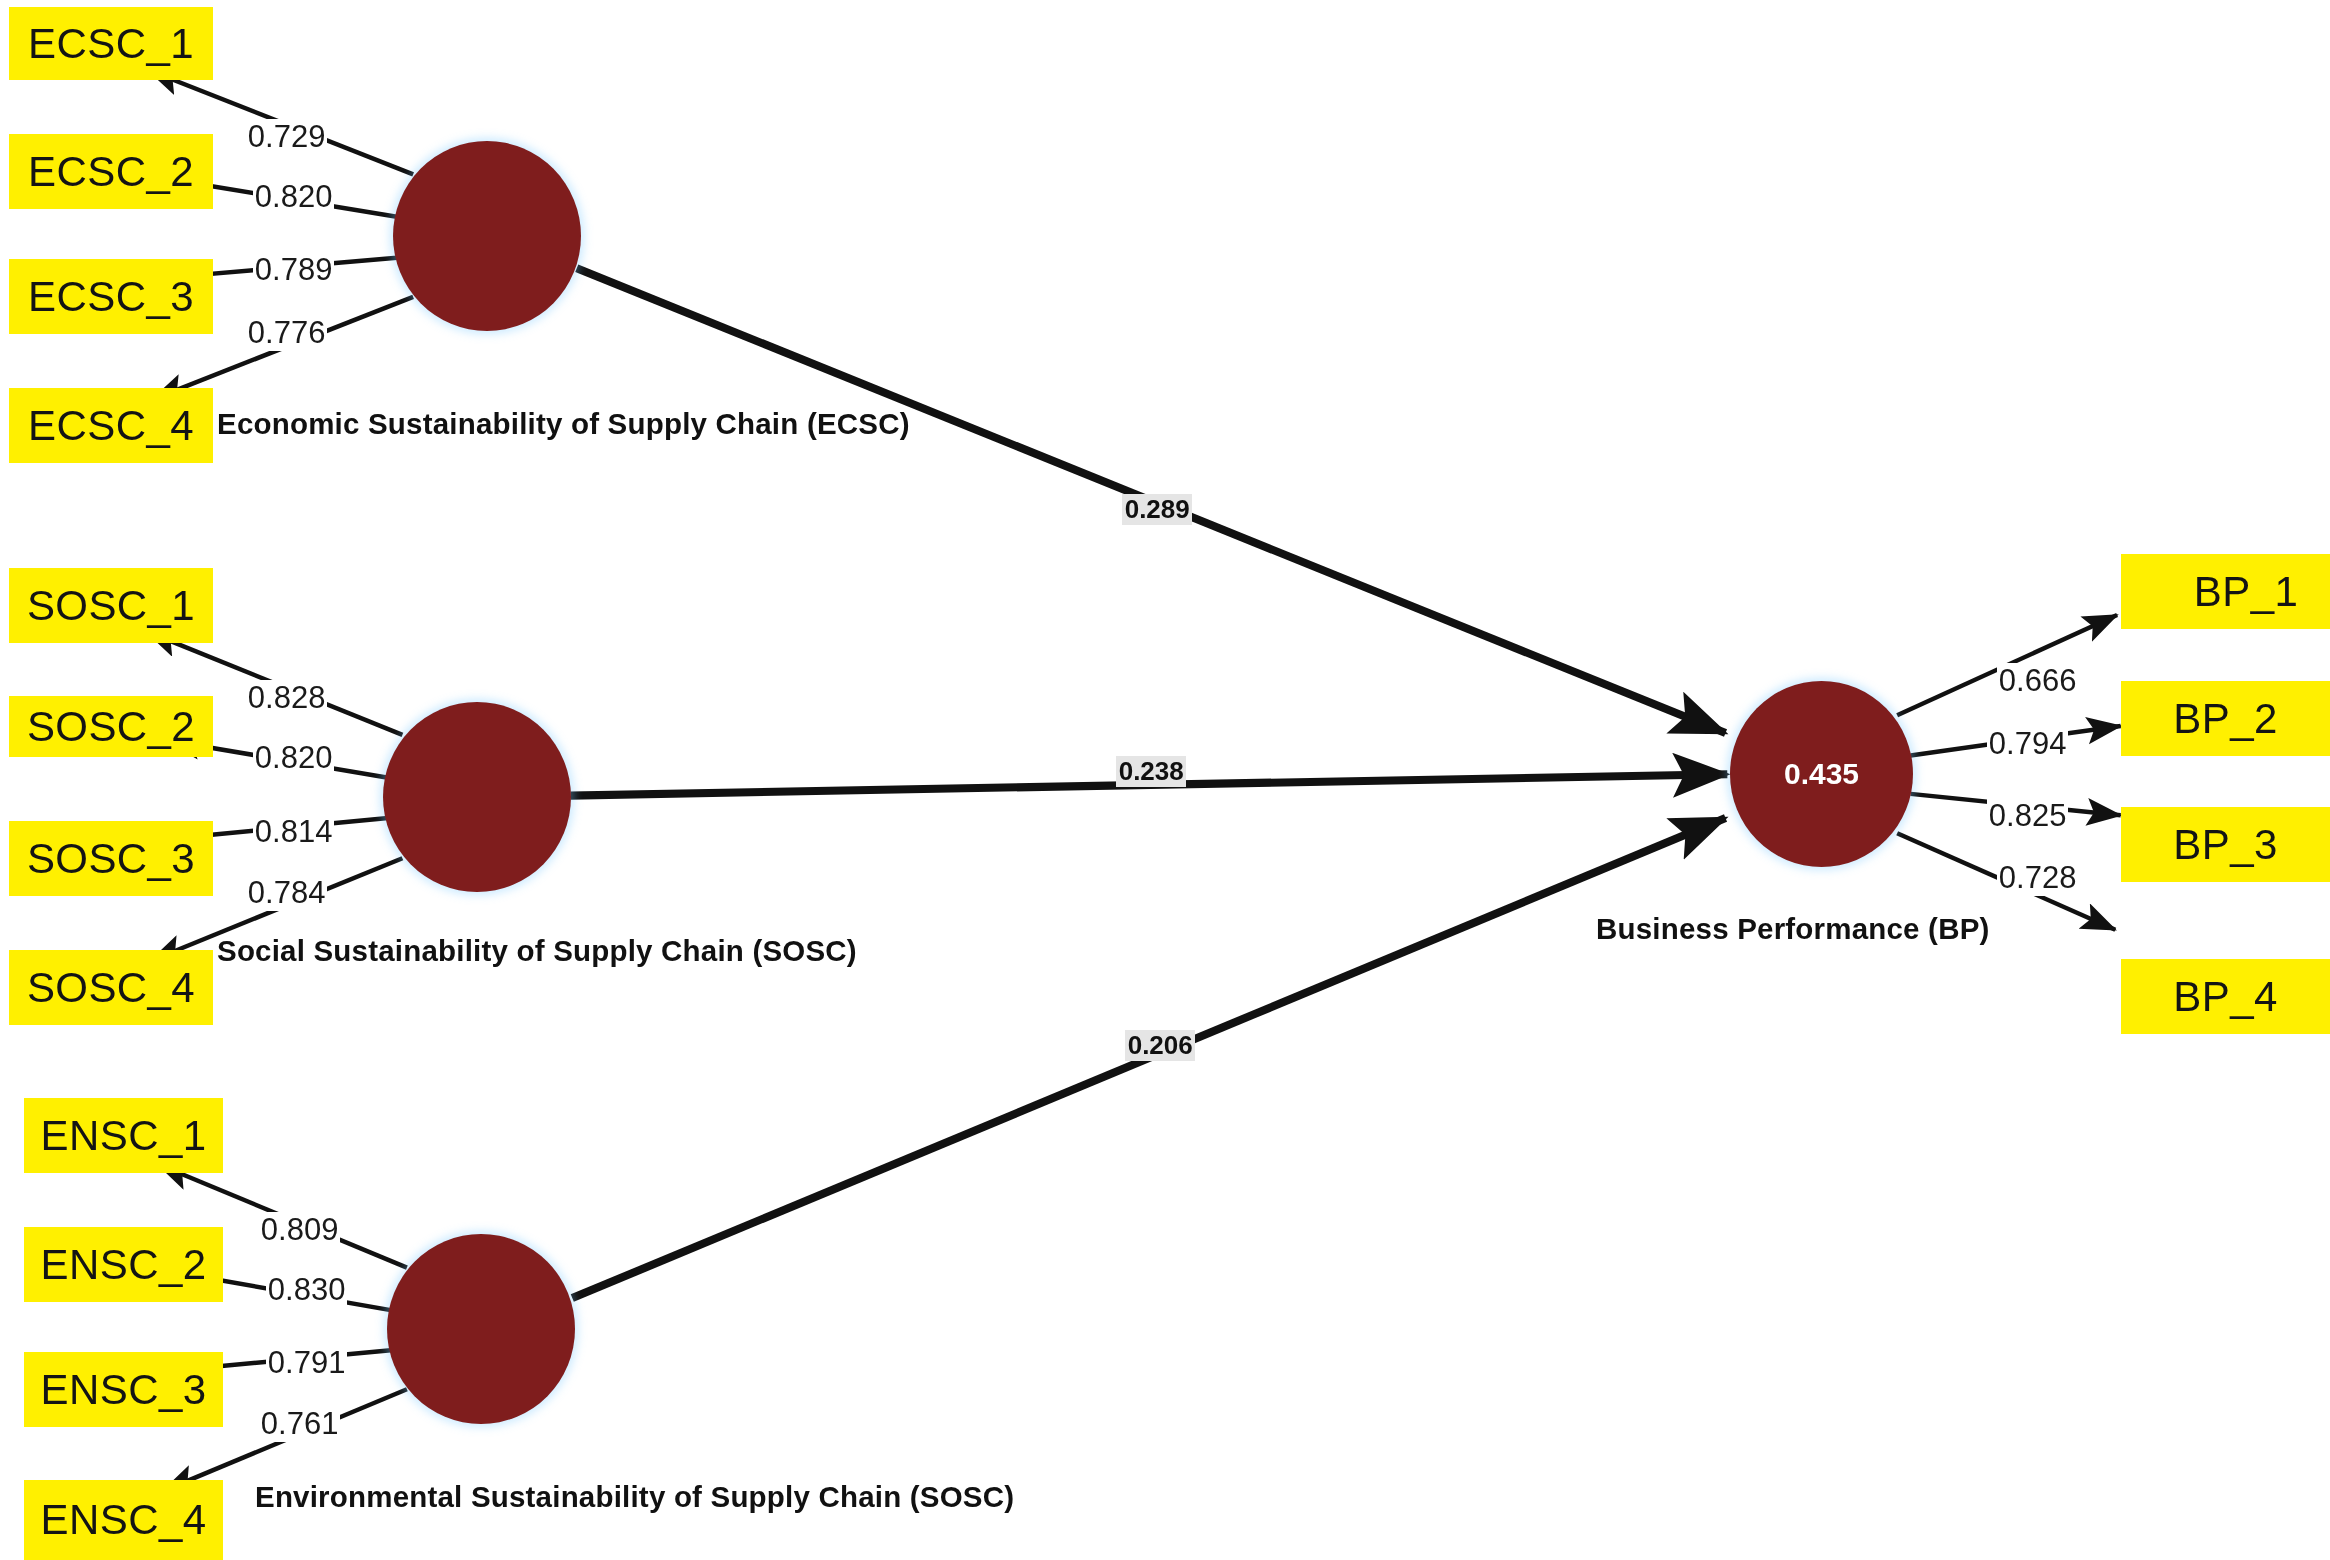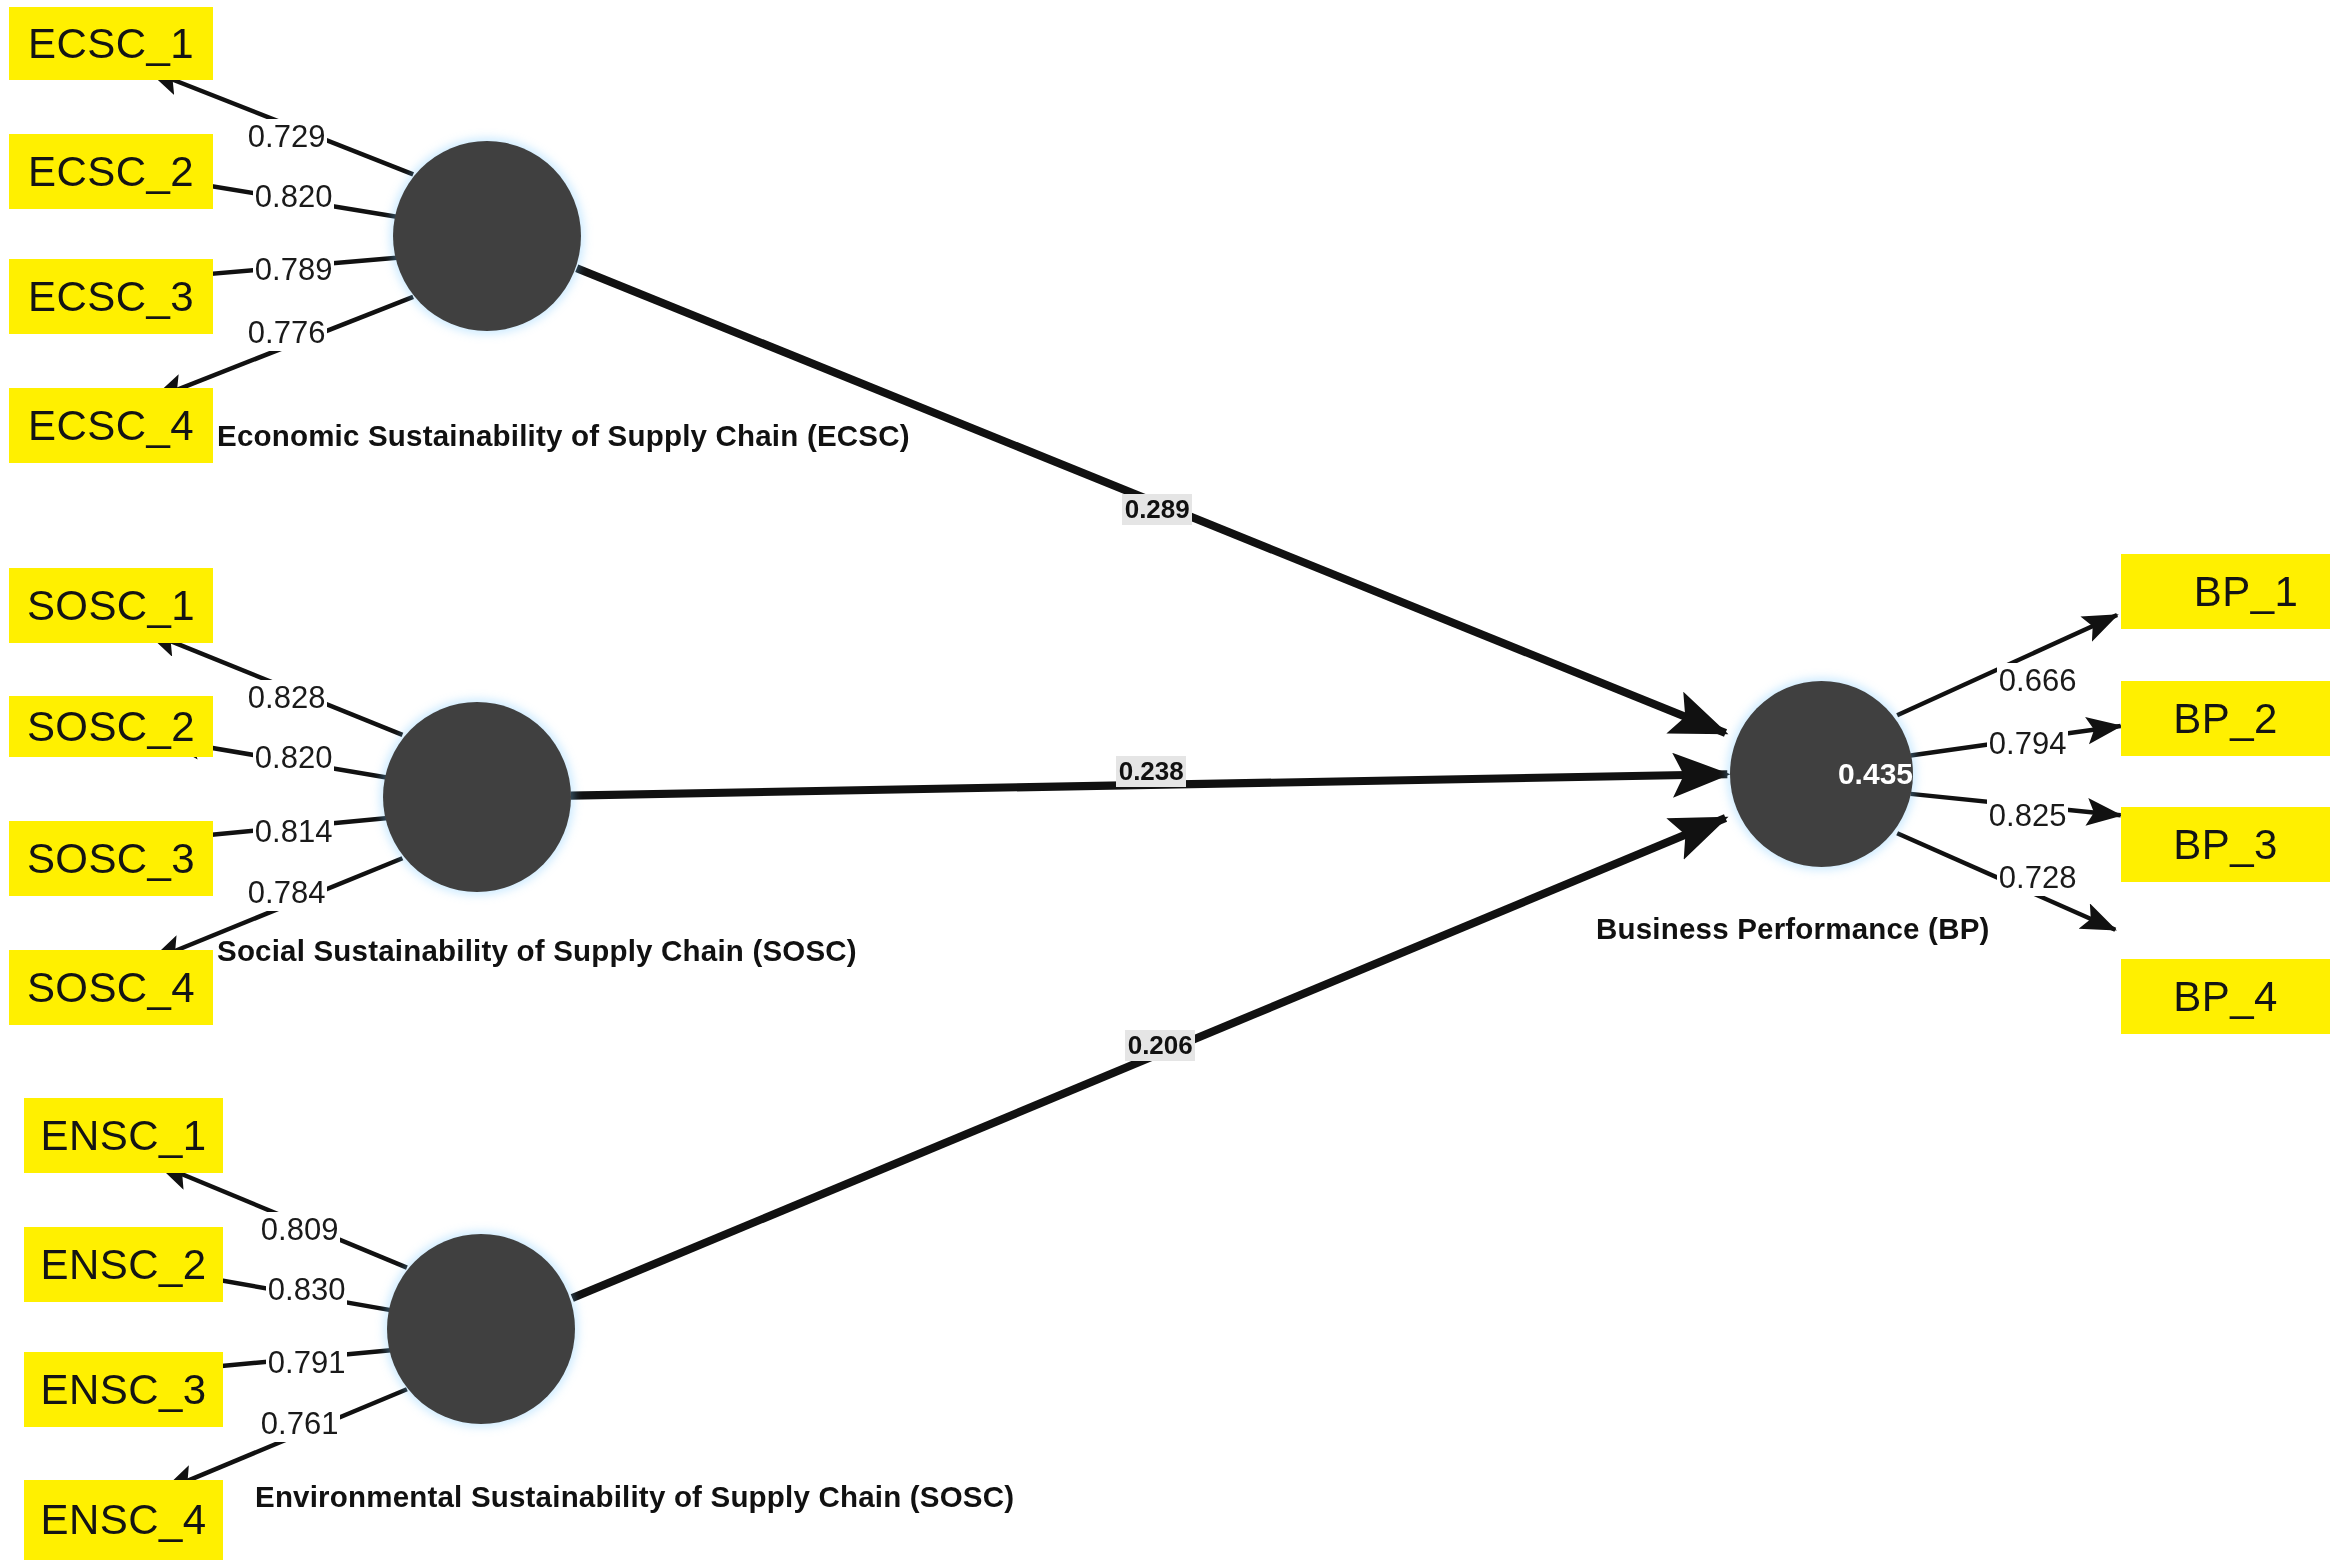--- a/index.html
+++ b/index.html
@@ -4,22 +4,22 @@
 <title>PLS-SEM Path Model</title>
 <style>
   html,body{margin:0;padding:0;background:#fff;}
   body{font-family:"Liberation Sans",sans-serif;}
   #canvas{position:relative;width:2330px;height:1560px;background:#ffffff;overflow:hidden;}
   svg.layer{position:absolute;left:0;top:0;width:2330px;height:1560px;}
   .ind-box{position:absolute;background:#FFF000;display:flex;align-items:center;justify-content:center;
            box-sizing:border-box;}
   .ind-label{font-size:42px;color:#141414;font-family:"Liberation Sans",sans-serif;letter-spacing:0.4px;
              white-space:nowrap;}
-  .lv-circle{position:absolute;border-radius:50%;background:#404040;display:flex;align-items:center;
-             justify-content:flex-end;box-shadow:0 0 9px 3.6px rgba(120,200,255,.35);}
+  .lv-circle{position:absolute;border-radius:50%;background:#7f1d1d;display:flex;align-items:center;
+             justify-content:center;box-shadow:0 0 9px 3.6px rgba(120,200,255,.35);}
   .lv-r2{font-size:30px;font-weight:bold;color:#ffffff;font-family:"Liberation Sans",sans-serif;}
   .lv-name{position:absolute;font-size:29.5px;font-weight:bold;color:#111;white-space:nowrap;
            font-family:"Liberation Sans",sans-serif;letter-spacing:0.2px;}
   .load-lbl{position:absolute;font-size:31px;color:#1a1a1a;white-space:nowrap;background:#fff;
             padding:0 1.8px;font-family:"Liberation Sans",sans-serif;}
   .path-lbl{position:absolute;font-size:26px;font-weight:bold;color:#101010;white-space:nowrap;
             background:#e5e5e5;padding:0 2.7px;font-family:"Liberation Sans",sans-serif;text-align:center;}
 </style>
 </head>
 <body>
@@ -83,21 +83,21 @@
   <div class="ind-box" style="left:9px;top:388px;width:204px;height:75px;">
     <span class="ind-label">ECSC_4</span>
   </div>
 
   <div class="load-lbl" style="left:246px;top:119px;">0.729</div>
   <div class="load-lbl" style="left:253px;top:179px;">0.820</div>
   <div class="load-lbl" style="left:253px;top:252px;">0.789</div>
   <div class="load-lbl" style="left:246px;top:315px;">0.776</div>
 
   <div class="lv-circle" style="left:393px;top:141px;width:188px;height:190px;"></div>
-  <div class="lv-name" style="left:217px;top:407px;margin-top:12px;">Economic Sustainability of Supply Chain (ECSC)</div>
+  <div class="lv-name" style="left:217px;top:407px;">Economic Sustainability of Supply Chain (ECSC)</div>
 
   <div class="ind-box" style="left:9px;top:568px;width:204px;height:75px;">
     <span class="ind-label">SOSC_1</span>
   </div>
   <div class="ind-box" style="left:9px;top:696px;width:204px;height:61px;">
     <span class="ind-label">SOSC_2</span>
   </div>
   <div class="ind-box" style="left:9px;top:821px;width:204px;height:75px;">
     <span class="ind-label">SOSC_3</span>
   </div>

